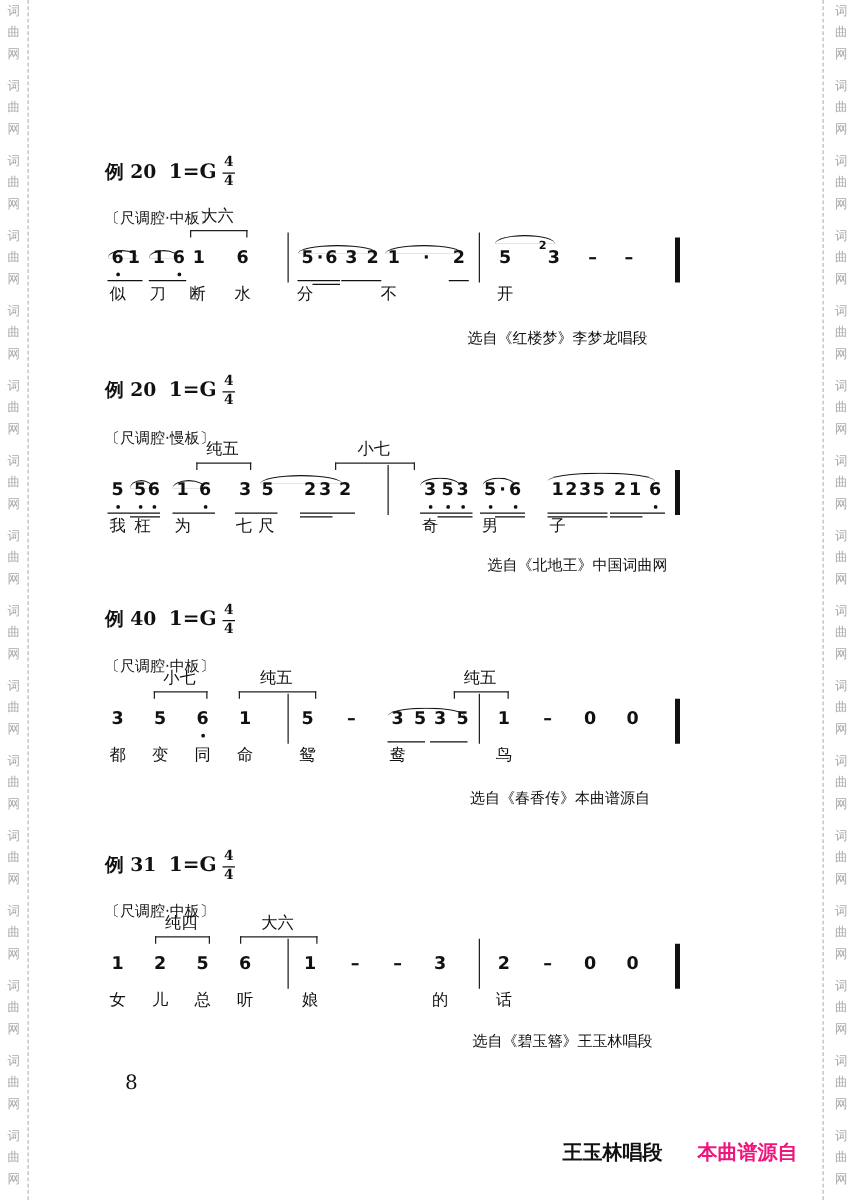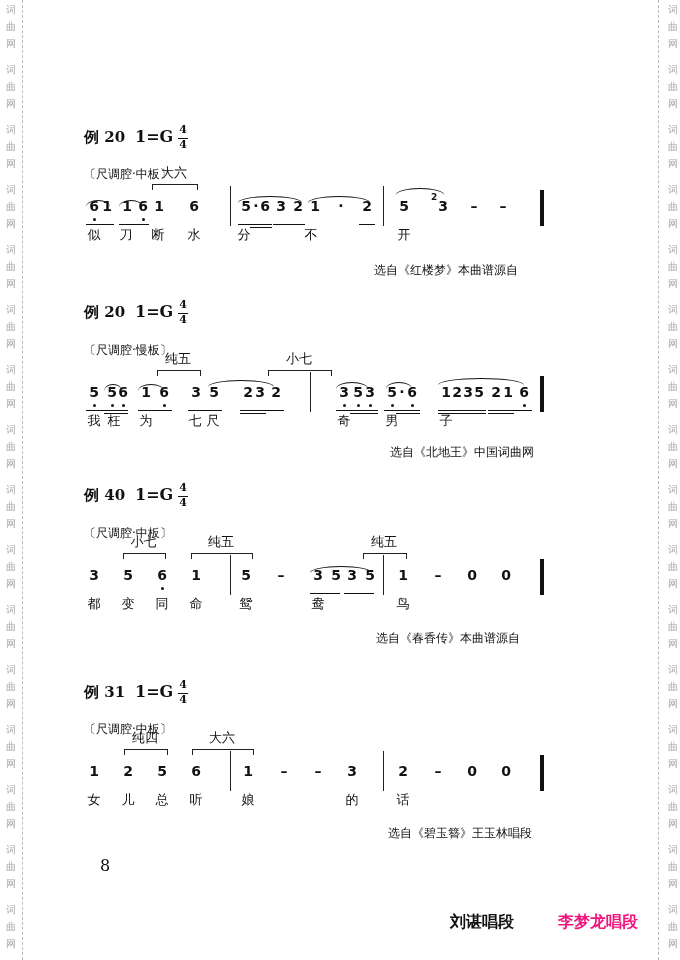--- a/index.html
+++ b/index.html
@@ -135,21 +135,21 @@
     <span class="wm-glyph" style="top: 938px; left: 4px;">网</span>
   </div>
 
 <section class="abs" style="left:0;top:0;width:680px;height:960px;">
   <div class="abs ex-title" style="left:84px;top:128px">例 20</div>
   <div class="abs ex-key" style="left:135px;top:127px">1=G</div>
   <div class="frac" style="left:178px;top:124px">4</div>
   <div class="frac" style="left:178px;top:138px;border-top:1px solid #111">4</div>
   <div class="abs mode" style="left:84px;top:166px">〔尺调腔·中板〕</div>
   <div class="ex-notes"></div>
-  <div class="source" style="left:374px;top:262px">选自《红楼梦》本曲谱源自</div>
+  <div class="source" style="left:374px;top:262px">选自《红楼梦》李梦龙唱段</div>
 
   <div class="slur" style="left:86px;top:200px;width:24px"></div>
   <div class="slur" style="left:119px;top:200px;width:24px"></div>
   <div class="slur" style="left:238px;top:196px;width:64px"></div>
   <div class="slur" style="left:308px;top:196px;width:62px"></div>
   <div class="slur" style="left:396px;top:188px;width:48px"></div>
   <div class="ul" style="left:86px;top:224px;width:28px"></div>
   <div class="ul" style="left:119px;top:224px;width:30px"></div>
   <div class="ul" style="left:238px;top:224px;width:34px"></div>
   <div class="ul" style="left:250px;top:227px;width:22px"></div>
@@ -311,21 +311,21 @@
     <div class="bar end" style="left: 540px; top: 559px; height: 36px;"></div>
   </section>
 
 <section class="abs" style="left:0;top:0;width:680px;height:960px;">
   <div class="abs ex-title" style="left:84px;top:683px">例 31</div>
   <div class="abs ex-key" style="left:135px;top:682px">1=G</div>
   <div class="frac" style="left:178px;top:679px">4</div>
   <div class="frac" style="left:178px;top:693px;border-top:1px solid #111">4</div>
   <div class="abs mode" style="left:84px;top:721px">〔尺调腔·中板〕</div>
   <div class="ex-notes"></div>
-  <div class="source" style="left:388px;top:825px">选自《碧玉簪》王玉林唱段</div>
+  <div class="source" style="left:378px;top:825px">选自《碧玉簪》王玉林唱段</div>
 <div class="note" style="left: 88px; top: 763px;">1</div>
     <div class="note" style="left: 122px; top: 763px;">2</div>
     <div class="note" style="left: 156px; top: 763px;">5</div>
     <div class="note" style="left: 190px; top: 763px;">6</div>
     <div class="note" style="left: 242px; top: 763px;">1</div>
     <div class="note" style="left: 278px; top: 763px;">–</div>
     <div class="note" style="left: 312px; top: 763px;">–</div>
     <div class="note" style="left: 346px; top: 763px;">3</div>
     <div class="note" style="left: 397px; top: 763px;">2</div>
     <div class="note" style="left: 432px; top: 763px;">–</div>
@@ -341,14 +341,14 @@
     <div class="bracket" style="left: 124px; width: 42px; top: 749px;"></div>
     <div class="blabel" style="left: 124px; width: 42px; top: 729px;">纯四</div>
     <div class="bracket" style="left: 192px; width: 60px; top: 749px;"></div>
     <div class="blabel" style="left: 192px; width: 60px; top: 729px;">大六</div>
     <div class="bar" style="left: 230px; top: 751px; height: 40px;"></div>
     <div class="bar" style="left: 383px; top: 751px; height: 40px;"></div>
     <div class="bar end" style="left: 540px; top: 755px; height: 36px;"></div>
   </section>
 
 <div class="page-num" style="left:100px;top:856px">8</div>
-<div class="footer-a" style="left:450px;top:912px">刘谌唱段</div>
-<div class="footer-b" style="left:558px;top:912px">李梦龙唱段</div>
+<div class="footer-a" style="left:450px;top:912px">王玉林唱段</div>
+<div class="footer-b" style="left:558px;top:912px">本曲谱源自</div>
 
 </body></html>

